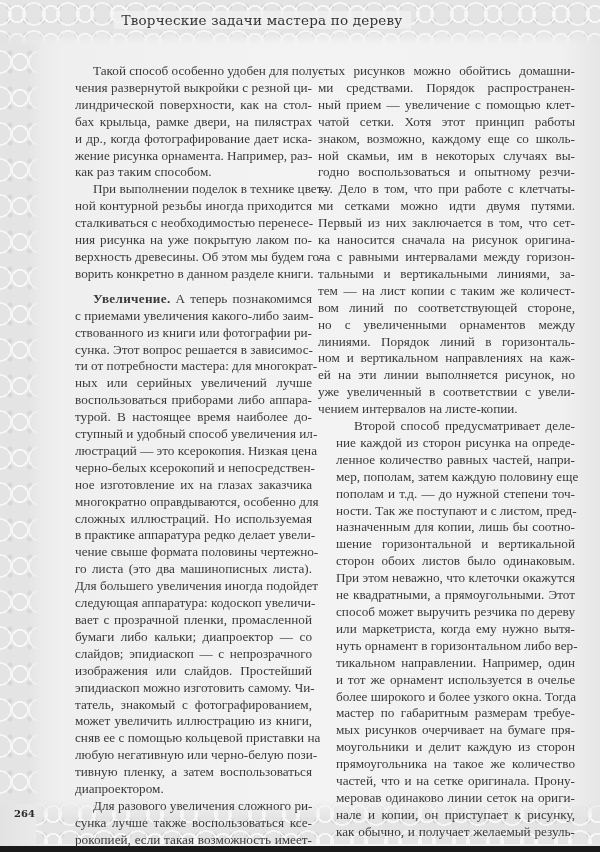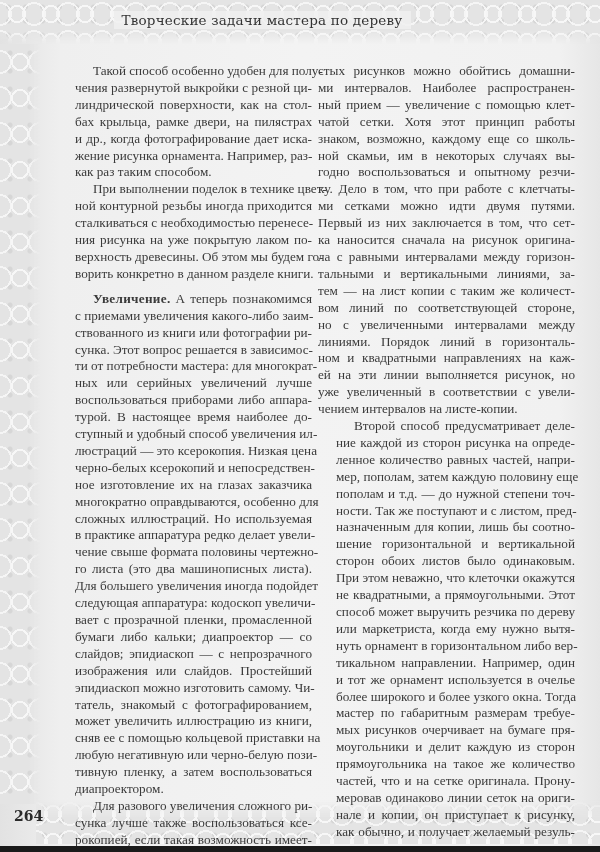--- a/index.html
+++ b/index.html
@@ -54,21 +54,21 @@
   .col-left { left: 57px; }
   .col-right { left: 318px; width: 257px; }
   .col p { margin: 0; text-indent: 18px; }
   .col p.cont { text-indent: 0; }
   .col .line { display: block; text-align: justify; text-align-last: justify; white-space: nowrap; }
   .col .line.last { text-align-last: left; }
   .col b { font-weight: bold; letter-spacing: 0.3px; }
 
   .folio {
     position: absolute; left: 14px; top: 808px;
-    font-family: "DejaVu Serif", serif; font-weight: bold; font-size: 14px; color: #2a2a2a;
+    font-family: "DejaVu Serif", serif; font-weight: bold; font-size: 10px; color: #2a2a2a;
   }
 </style>
 </head>
 <body>
 
 <div class="page">
   <div class="ornament ornament-top"></div>
   <div class="ornament ornament-left"></div>
   <div class="ornament ornament-bottom"></div>
 
@@ -128,37 +128,37 @@
       </p>
       <p>
         <span class="line" style="padding-left: 18px;">Для разового увеличения сложного ри-</span>
         <span class="line">сунка лучше также воспользоваться ксе-</span>
         <span class="line">рокопией, если такая возможность имеет-</span>
       </p>
     </div>
   <div class="col col-right" id="col-right">
       <p class="cont">
         <span class="line">стых рисунков можно обойтись домашни-</span>
-        <span class="line">ми интервалов. Наиболее распространен-</span>
+        <span class="line">ми средствами. Порядок распространен-</span>
         <span class="line">ный прием — увеличение с помощью клет-</span>
         <span class="line">чатой сетки. Хотя этот принцип работы</span>
         <span class="line">знаком, возможно, каждому еще со школь-</span>
         <span class="line">ной скамьи, им в некоторых случаях вы-</span>
         <span class="line">годно воспользоваться и опытному резчи-</span>
         <span class="line">ку. Дело в том, что при работе с клетчаты-</span>
         <span class="line">ми сетками можно идти двумя путями.</span>
         <span class="line">Первый из них заключается в том, что сет-</span>
         <span class="line">ка наносится сначала на рисунок оригина-</span>
         <span class="line">ла с равными интервалами между горизон-</span>
         <span class="line">тальными и вертикальными линиями, за-</span>
         <span class="line">тем — на лист копии с таким же количест-</span>
         <span class="line">вом линий по соответствующей стороне,</span>
-        <span class="line">но с увеличенными интервалами между</span>
+        <span class="line">но с увеличенными орнаментов между</span>
         <span class="line">линиями. Порядок линий в горизонталь-</span>
-        <span class="line">ном и квадратными направлениях на каж-</span>
+        <span class="line">ном и вертикальном направлениях на каж-</span>
         <span class="line">ей на эти линии выполняется рисунок, но</span>
         <span class="line">уже увеличенный в соответствии с увели-</span>
         <span class="line last">чением интервалов на листе-копии.</span>
       </p>
       <p>
         <span class="line" style="padding-left: 18px;">Второй способ предусматривает деле-</span>
         <span class="line">ние каждой из сторон рисунка на опреде-</span>
         <span class="line">ленное количество равных частей, напри-</span>
         <span class="line">мер, пополам, затем каждую половину еще</span>
         <span class="line">пополам и т.д. — до нужной степени точ-</span>

